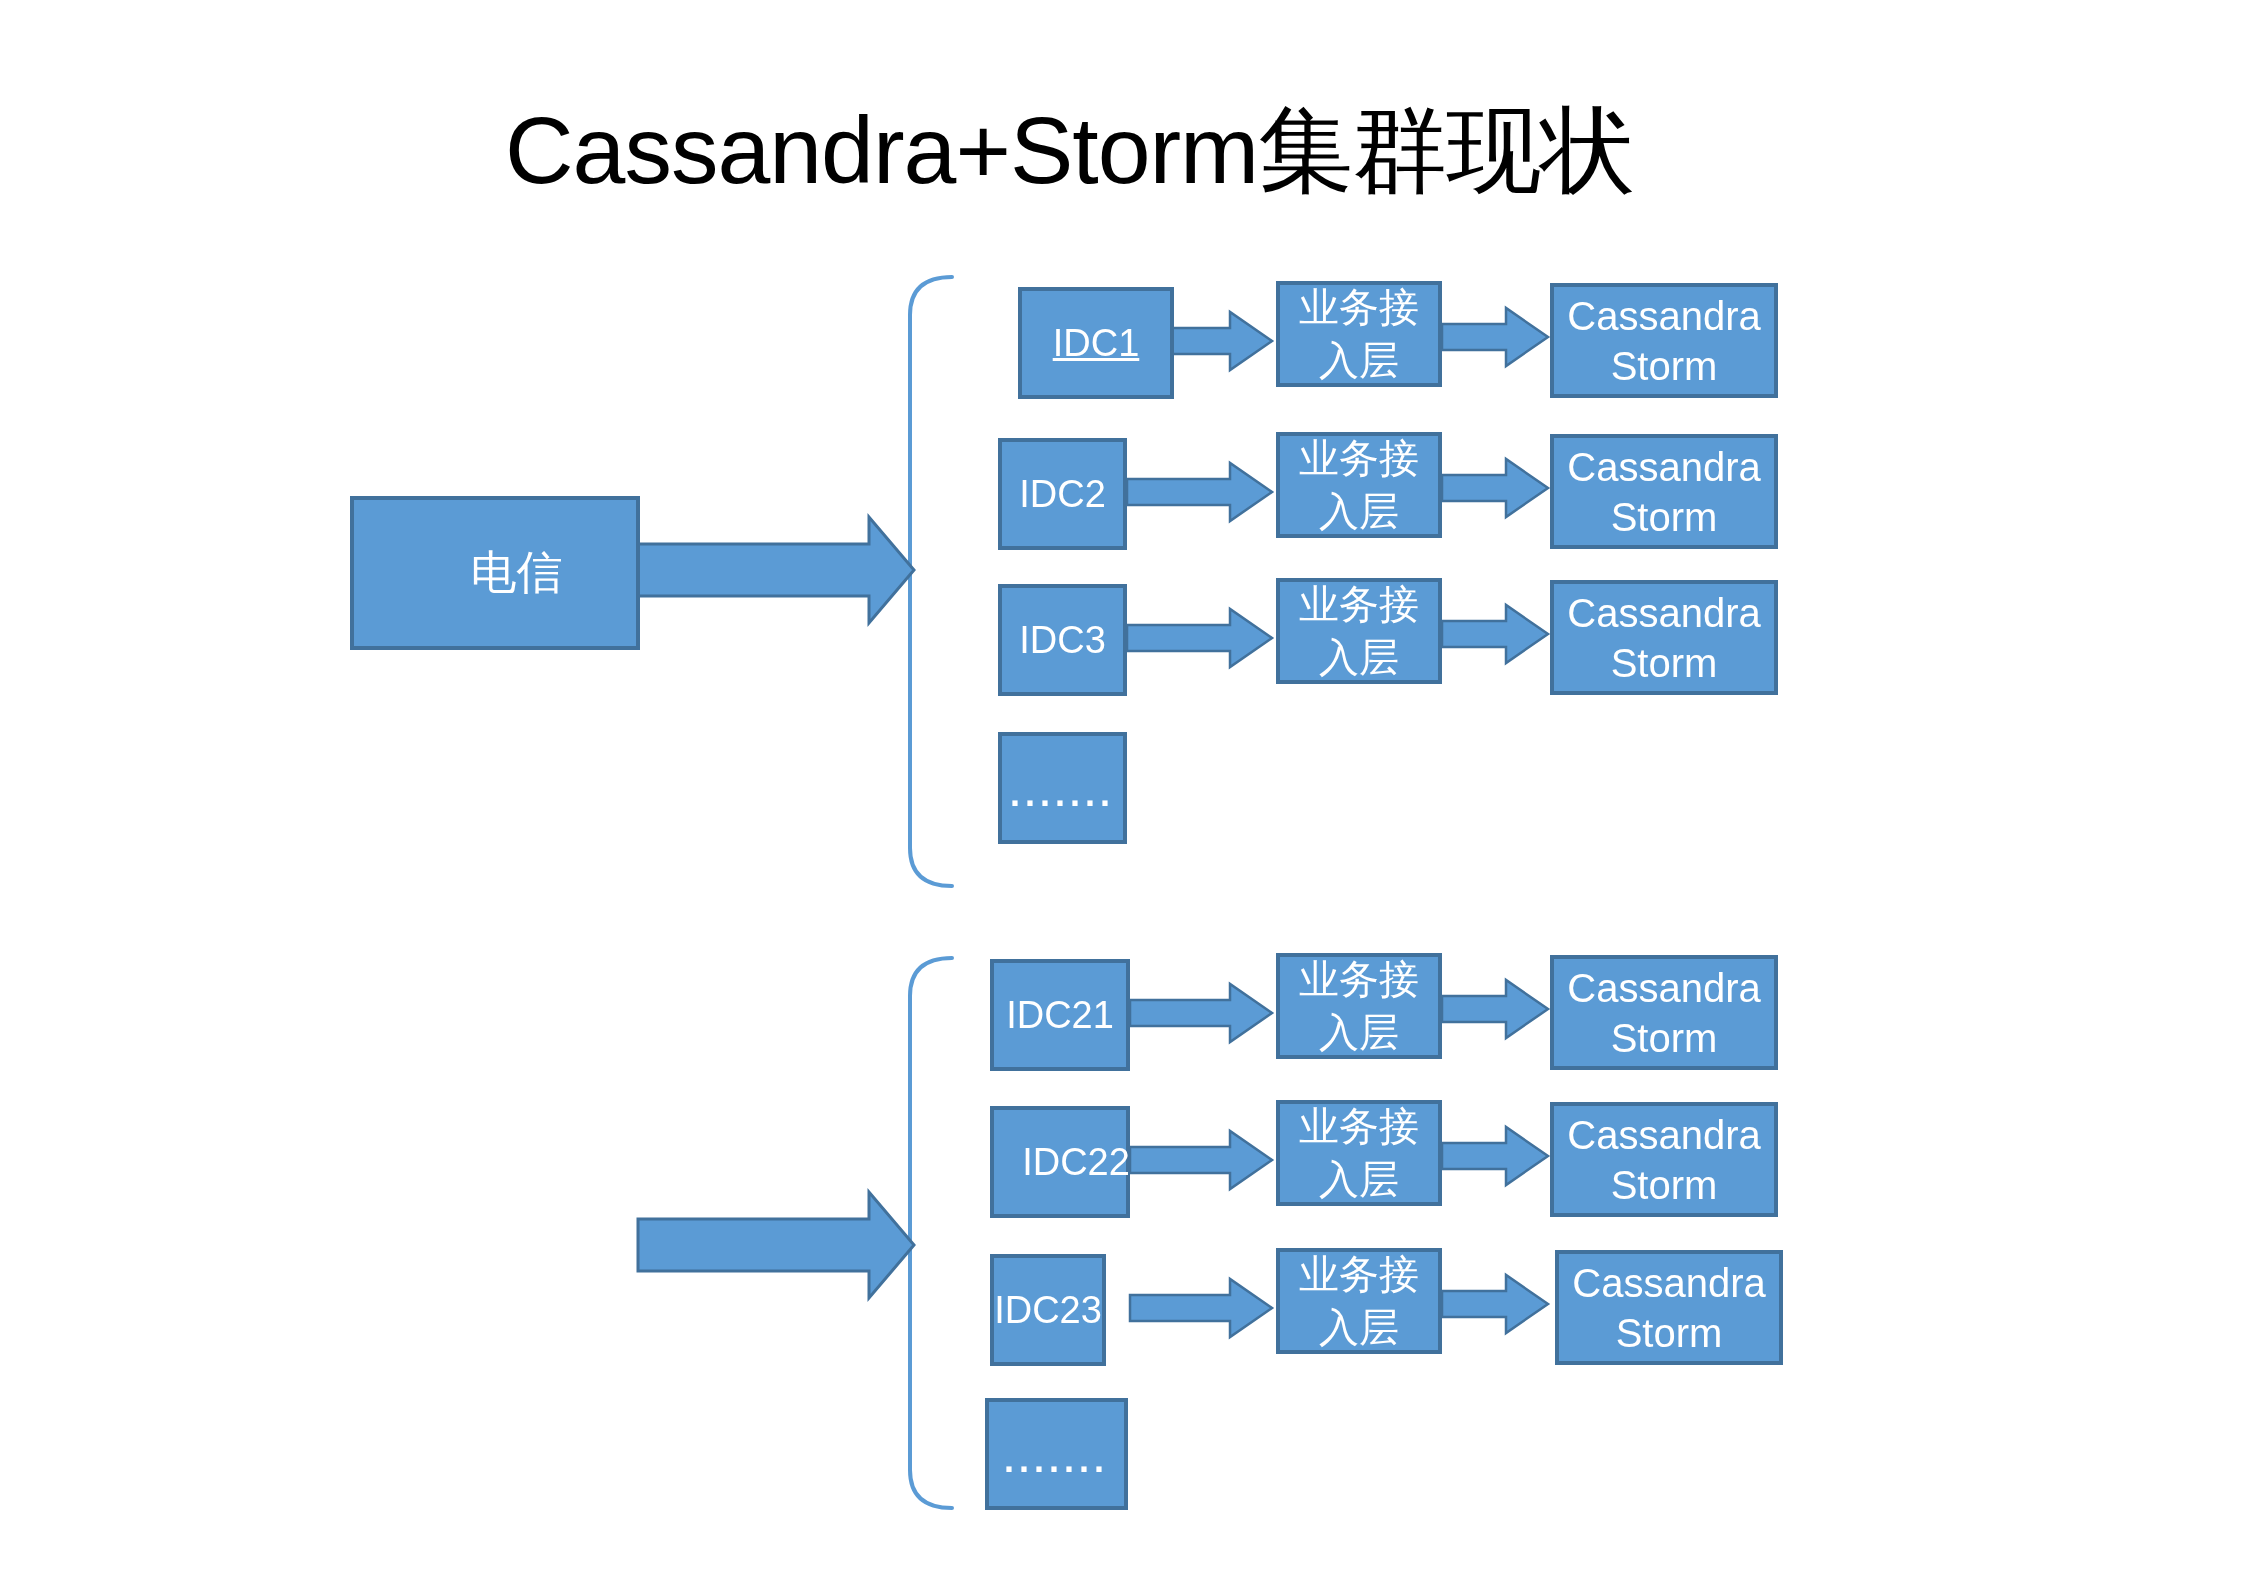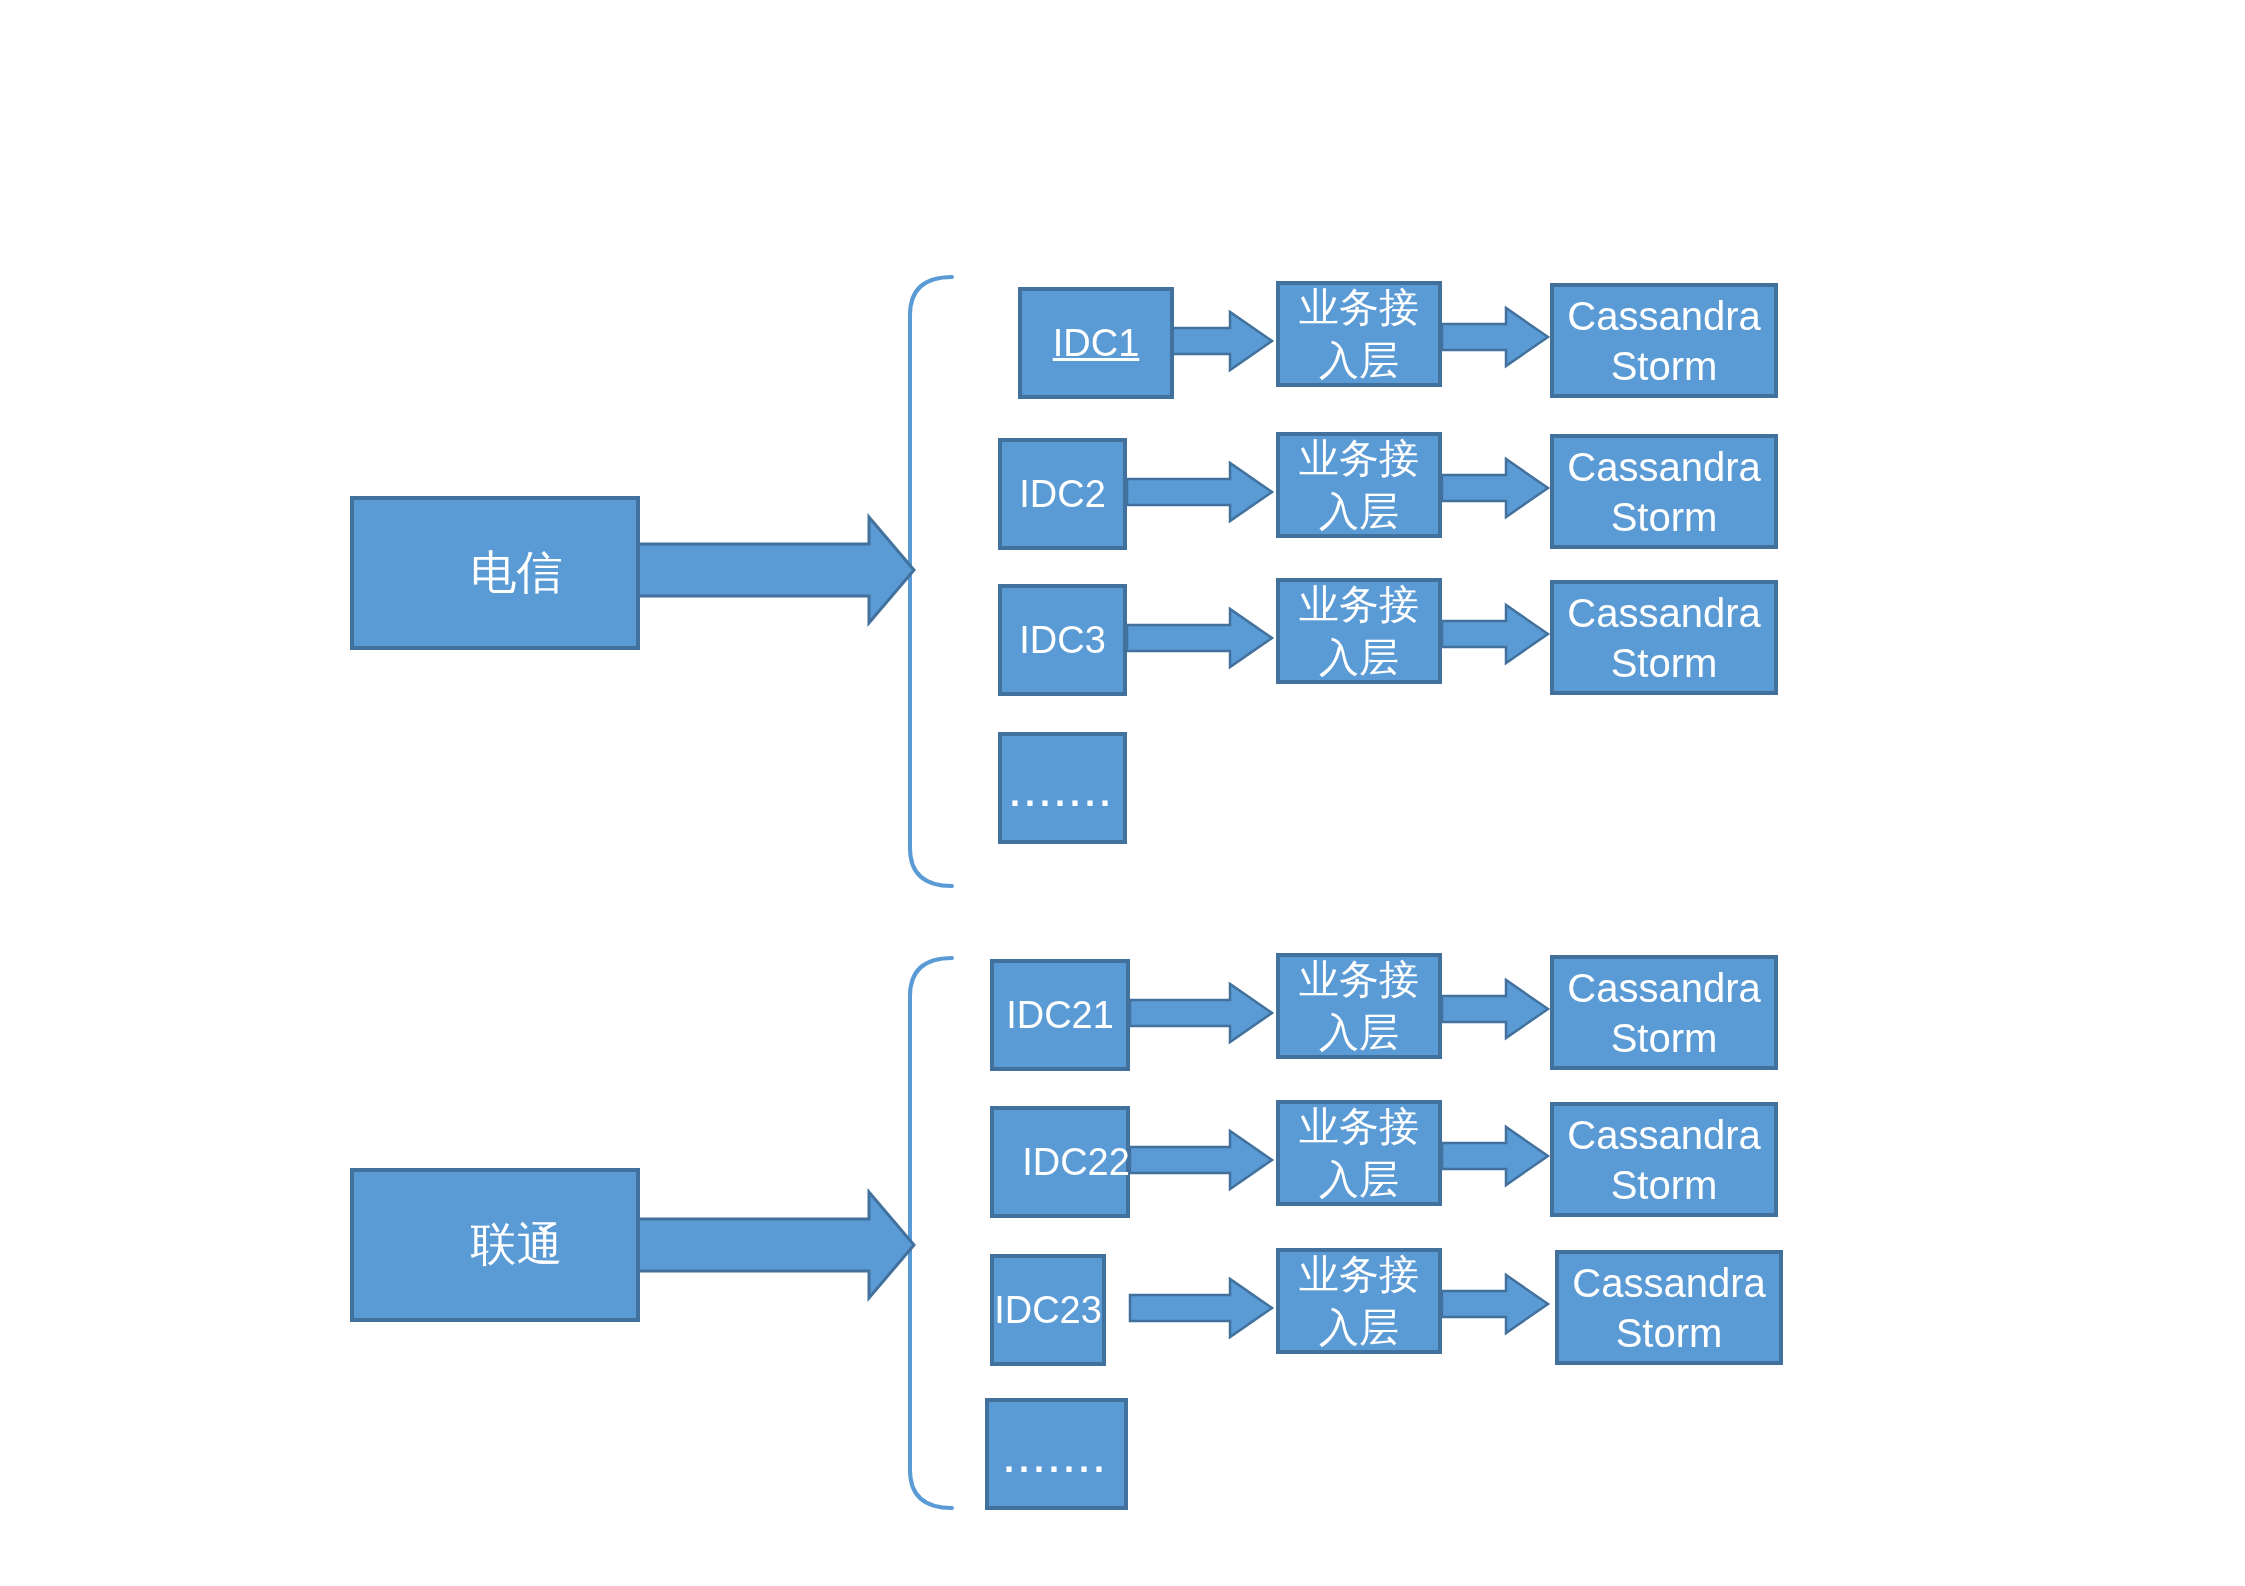--- a/index.html
+++ b/index.html
@@ -19,20 +19,21 @@
   svg.overlay{position:absolute;left:0;top:0;pointer-events:none;}
   .flow{fill:#5B9BD5;stroke:#41719C;stroke-width:2.5;}
   .bigflow{fill:#5B9BD5;stroke:#41719C;stroke-width:3;}
   .bracket{fill:none;stroke:#5B9BD5;stroke-width:4;stroke-linecap:round;}
 </style>
 </head>
 <body>
 
 <div class="canvas">
 
+  <div class="title">Cassandra+Storm集群现状</div>
 
   <svg class="overlay" width="2245" height="1586" viewBox="0 0 2245 1586">
 
     <path class="bracket" d="M 952 277 Q 910 277 910 315 L 910 848 Q 910 886 952 886"></path>
     <path class="bracket" d="M 952 958 Q 910 958 910 996 L 910 1470 Q 910 1508 952 1508"></path>
 
     <polygon class="bigflow" points="638,544 869,544 869,517 914,570 869,623 869,596 638,596"></polygon>
     <polygon class="bigflow" points="638,1219 869,1219 869,1192 914,1245 869,1298 869,1271 638,1271"></polygon>
 
     <polygon class="flow" points="1127,328 1230,328 1230,312 1272,341 1230,370 1230,354 1127,354"></polygon>
@@ -87,23 +88,20 @@
   </div>
   <div class="box db-box" style="left:1550px;top:580px;width:228px;height:115px;">
     <span>Cassandra</span>
     <span>Storm</span>
   </div>
 
   <div class="box ellipsis-box" style="left:998px;top:732px;width:129px;height:112px;">
     <span class="dots">.......</span>
   </div>
 
-  <div class="box source-box" style="left:350px;top:1168px;width:290px;height:154px;">
-    <span>联通</span>
-  </div>
 
   <div class="box idc-box" style="left:990px;top:959px;width:140px;height:112px;">
     <span>IDC21</span>
   </div>
   <div class="box access-box" style="left:1276px;top:953px;width:166px;height:106px;">
     <span>业务接</span>
     <span>入层</span>
   </div>
   <div class="box db-box" style="left:1550px;top:955px;width:228px;height:115px;">
     <span>Cassandra</span>

